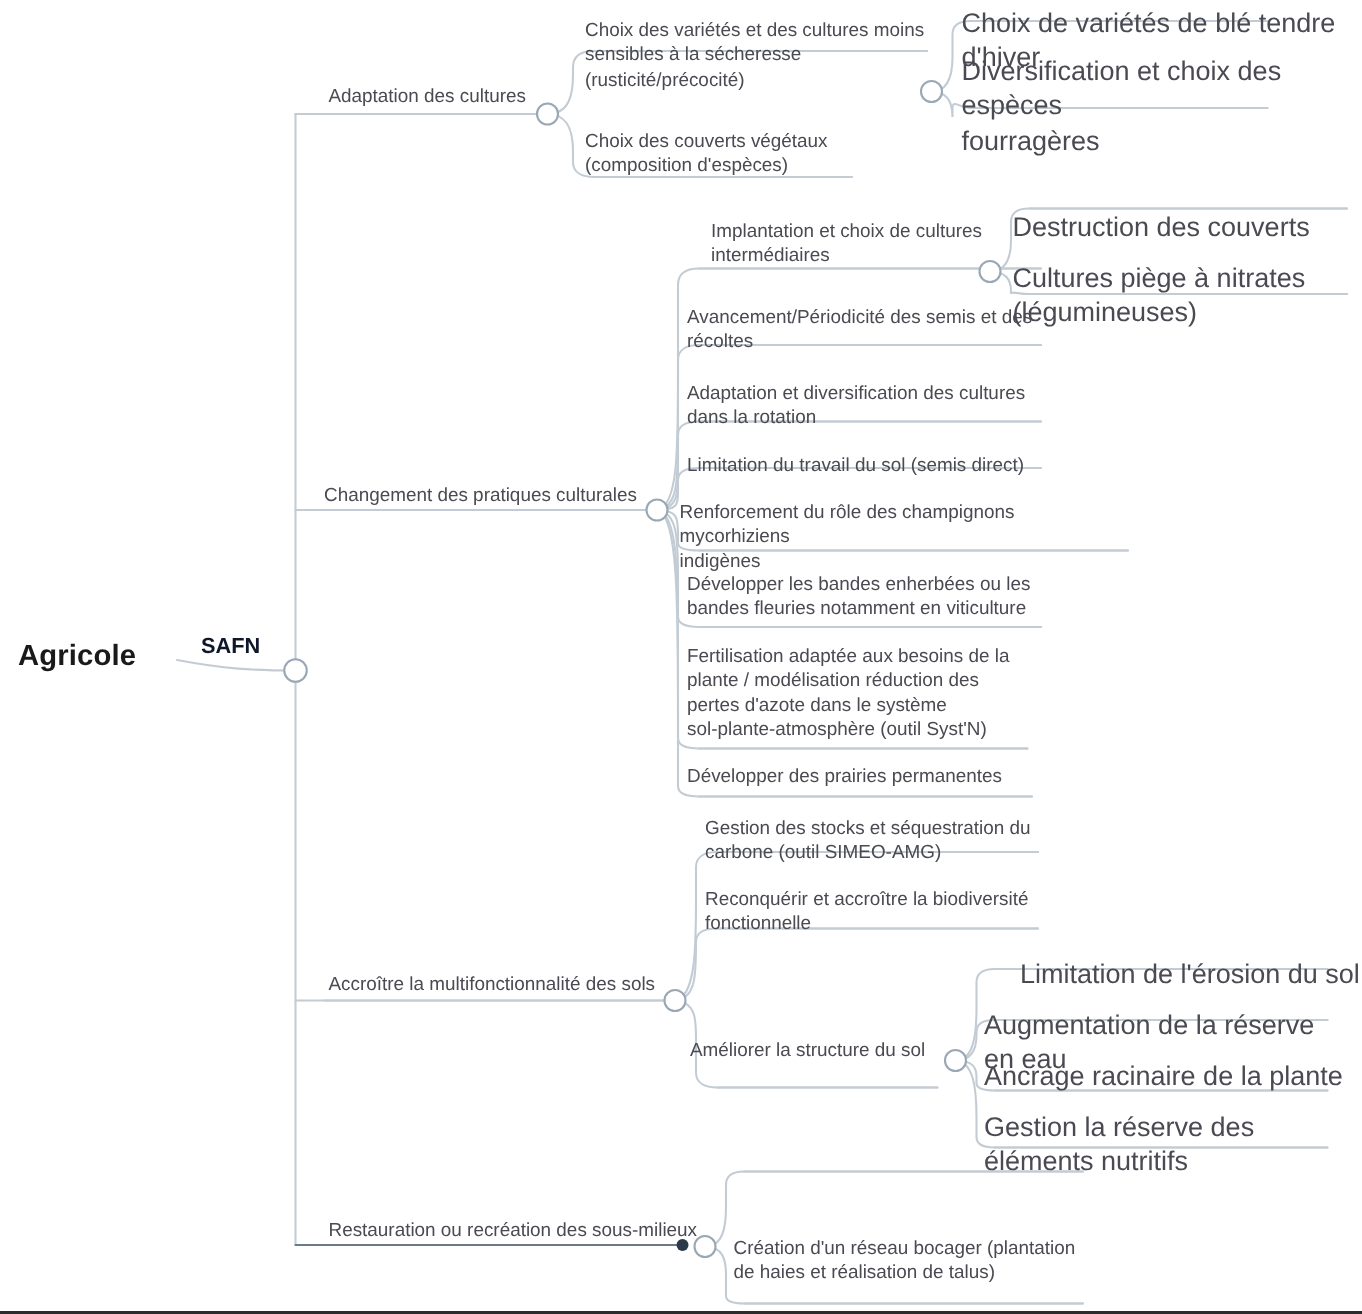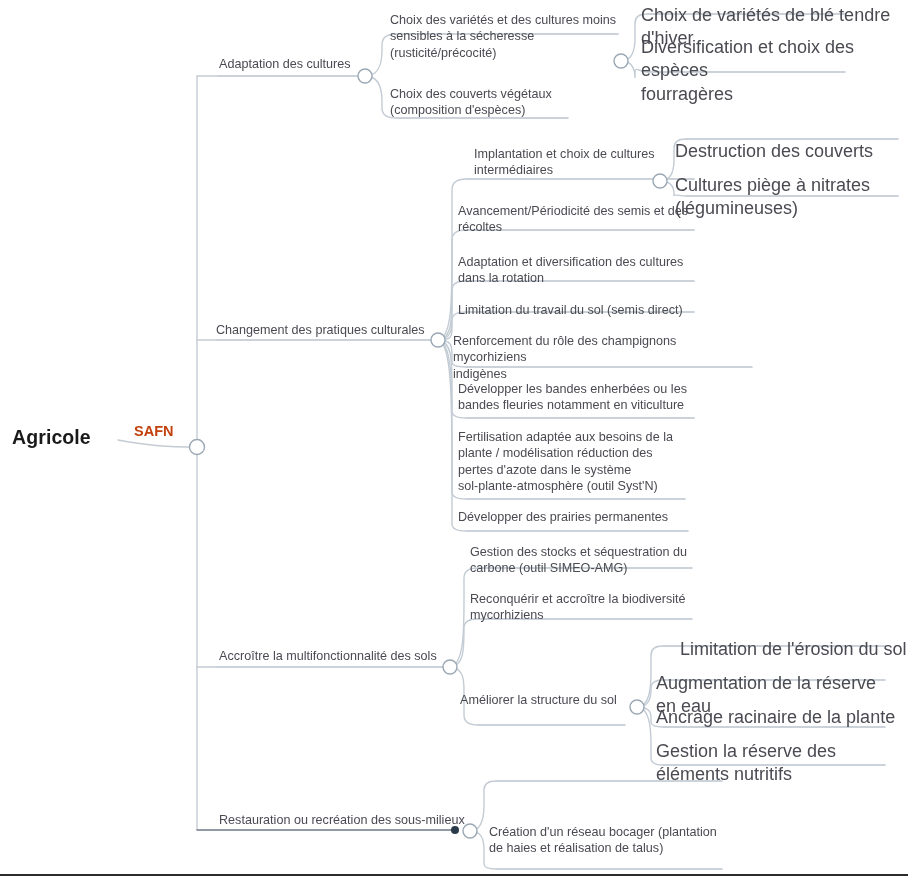--- a/index.html
+++ b/index.html
@@ -32,21 +32,21 @@
   }
   .root-label {
     font-size: 19.5px;
     font-weight: bold;
     color: #1a1a1a;
     letter-spacing: 0.1px;
   }
   .root-sub {
     font-size: 14.5px;
     font-weight: bold;
-    color: #c2410c;
+    color: #0f172a;
   }
   .lvl1 {
     font-size: 12.6px;
     color: #4a4a52;
   }
   .lvl2 {
     font-size: 12.6px;
     color: #4a4a52;
   }
   .lvl3 {
@@ -200,21 +200,21 @@
   <div class="node lvl2" style="left:458px; top:509px; width:250px;">Développer des prairies permanentes</div>
 
   <div class="node lvl3" style="left:675px; top:140px; width:235px;">Destruction des couverts</div>
 
   <div class="node lvl3" style="left:675px; top:174px; width:235px;">Cultures piège à nitrates (légumineuses)</div>
 
   <div class="node lvl2" style="left:470px; top:544px; width:235px;">Gestion des stocks et séquestration du
 carbone (outil SIMEO-AMG)</div>
 
   <div class="node lvl2" style="left:470px; top:591px; width:235px;">Reconquérir et accroître la biodiversité
-mycorhiziens</div>
+fonctionnelle</div>
 
   <div class="node lvl2" style="left:460px; top:692px; width:235px;">Améliorer la structure du sol</div>
 
   <div class="node lvl3" style="left:680px; top:638px; width:245px;">Limitation de l'érosion du sol</div>
 
   <div class="node lvl3" style="left:656px; top:672px; width:245px;">Augmentation de la réserve en eau</div>
 
   <div class="node lvl3" style="left:656px; top:706px; width:245px;">Ancrage racinaire de la plante</div>
 
   <div class="node lvl3" style="left:656px; top:740px; width:245px;">Gestion la réserve des éléments nutritifs</div>

